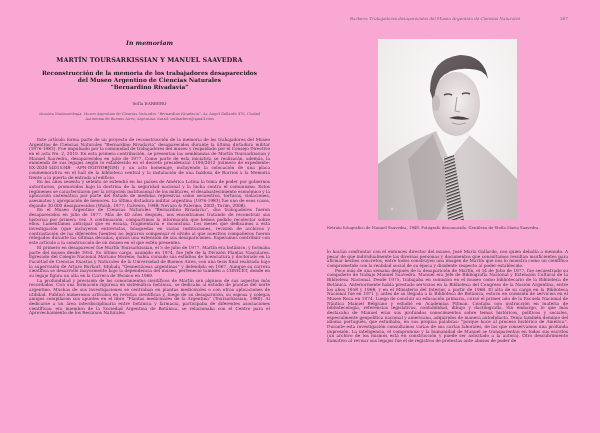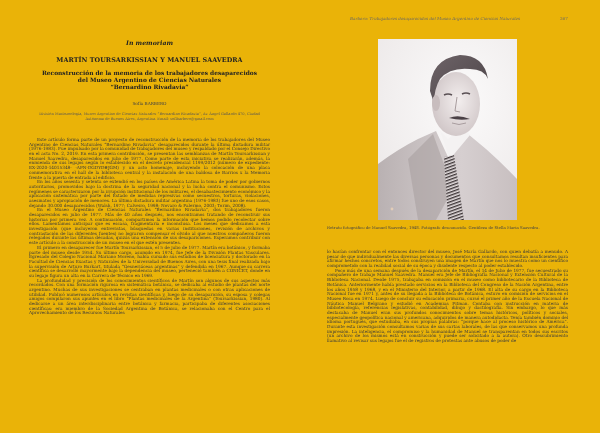--- a/index.html
+++ b/index.html
@@ -1,17 +1,17 @@
 <!DOCTYPE html>
 <html><head>
 <meta charset="utf-8">
 <style>
   html, body { margin: 0; padding: 0; background: #ffffff; }
   body { width: 600px; height: 433px; overflow: hidden; position: relative; font-family: "DejaVu Serif", "Liberation Serif", serif; color: #3a3a3a; }
-  .page { position: absolute; top: 0; height: 433px; width: 300px; background: #eab308; text-decoration: underline; }
+  .page { position: absolute; top: 0; height: 433px; width: 300px; background: #f9a8d4; text-decoration: underline; }
   .page-left { left: 0; }
   .page-right { left: 300px; }
 
   .section-label { position: absolute; left: 29px; width: 241px; top: 39px; text-align: center; font-style: italic; font-weight: bold; font-size: 6.2px; color: #222; }
   .authors-title { position: absolute; left: 29px; width: 241px; top: 56px; text-align: center; font-weight: bold; font-size: 6.4px; color: #222; letter-spacing: 0.05px; }
   .subtitle { position: absolute; left: 29px; width: 241px; top: 69px; text-align: center; font-weight: bold; font-size: 5.9px; line-height: 7.2px; color: #222; }
   .author { position: absolute; left: 29px; width: 241px; top: 101px; text-align: center; font-size: 4.2px; color: #444; }
   .affiliation { position: absolute; left: 34px; width: 231px; top: 112px; text-align: center; font-size: 3.6px; line-height: 4.6px; color: #555; }
 
   .body-text { position: absolute; font-size: 4.25px; line-height: 4.68px; text-align: justify; color: #3b3b3b; }

